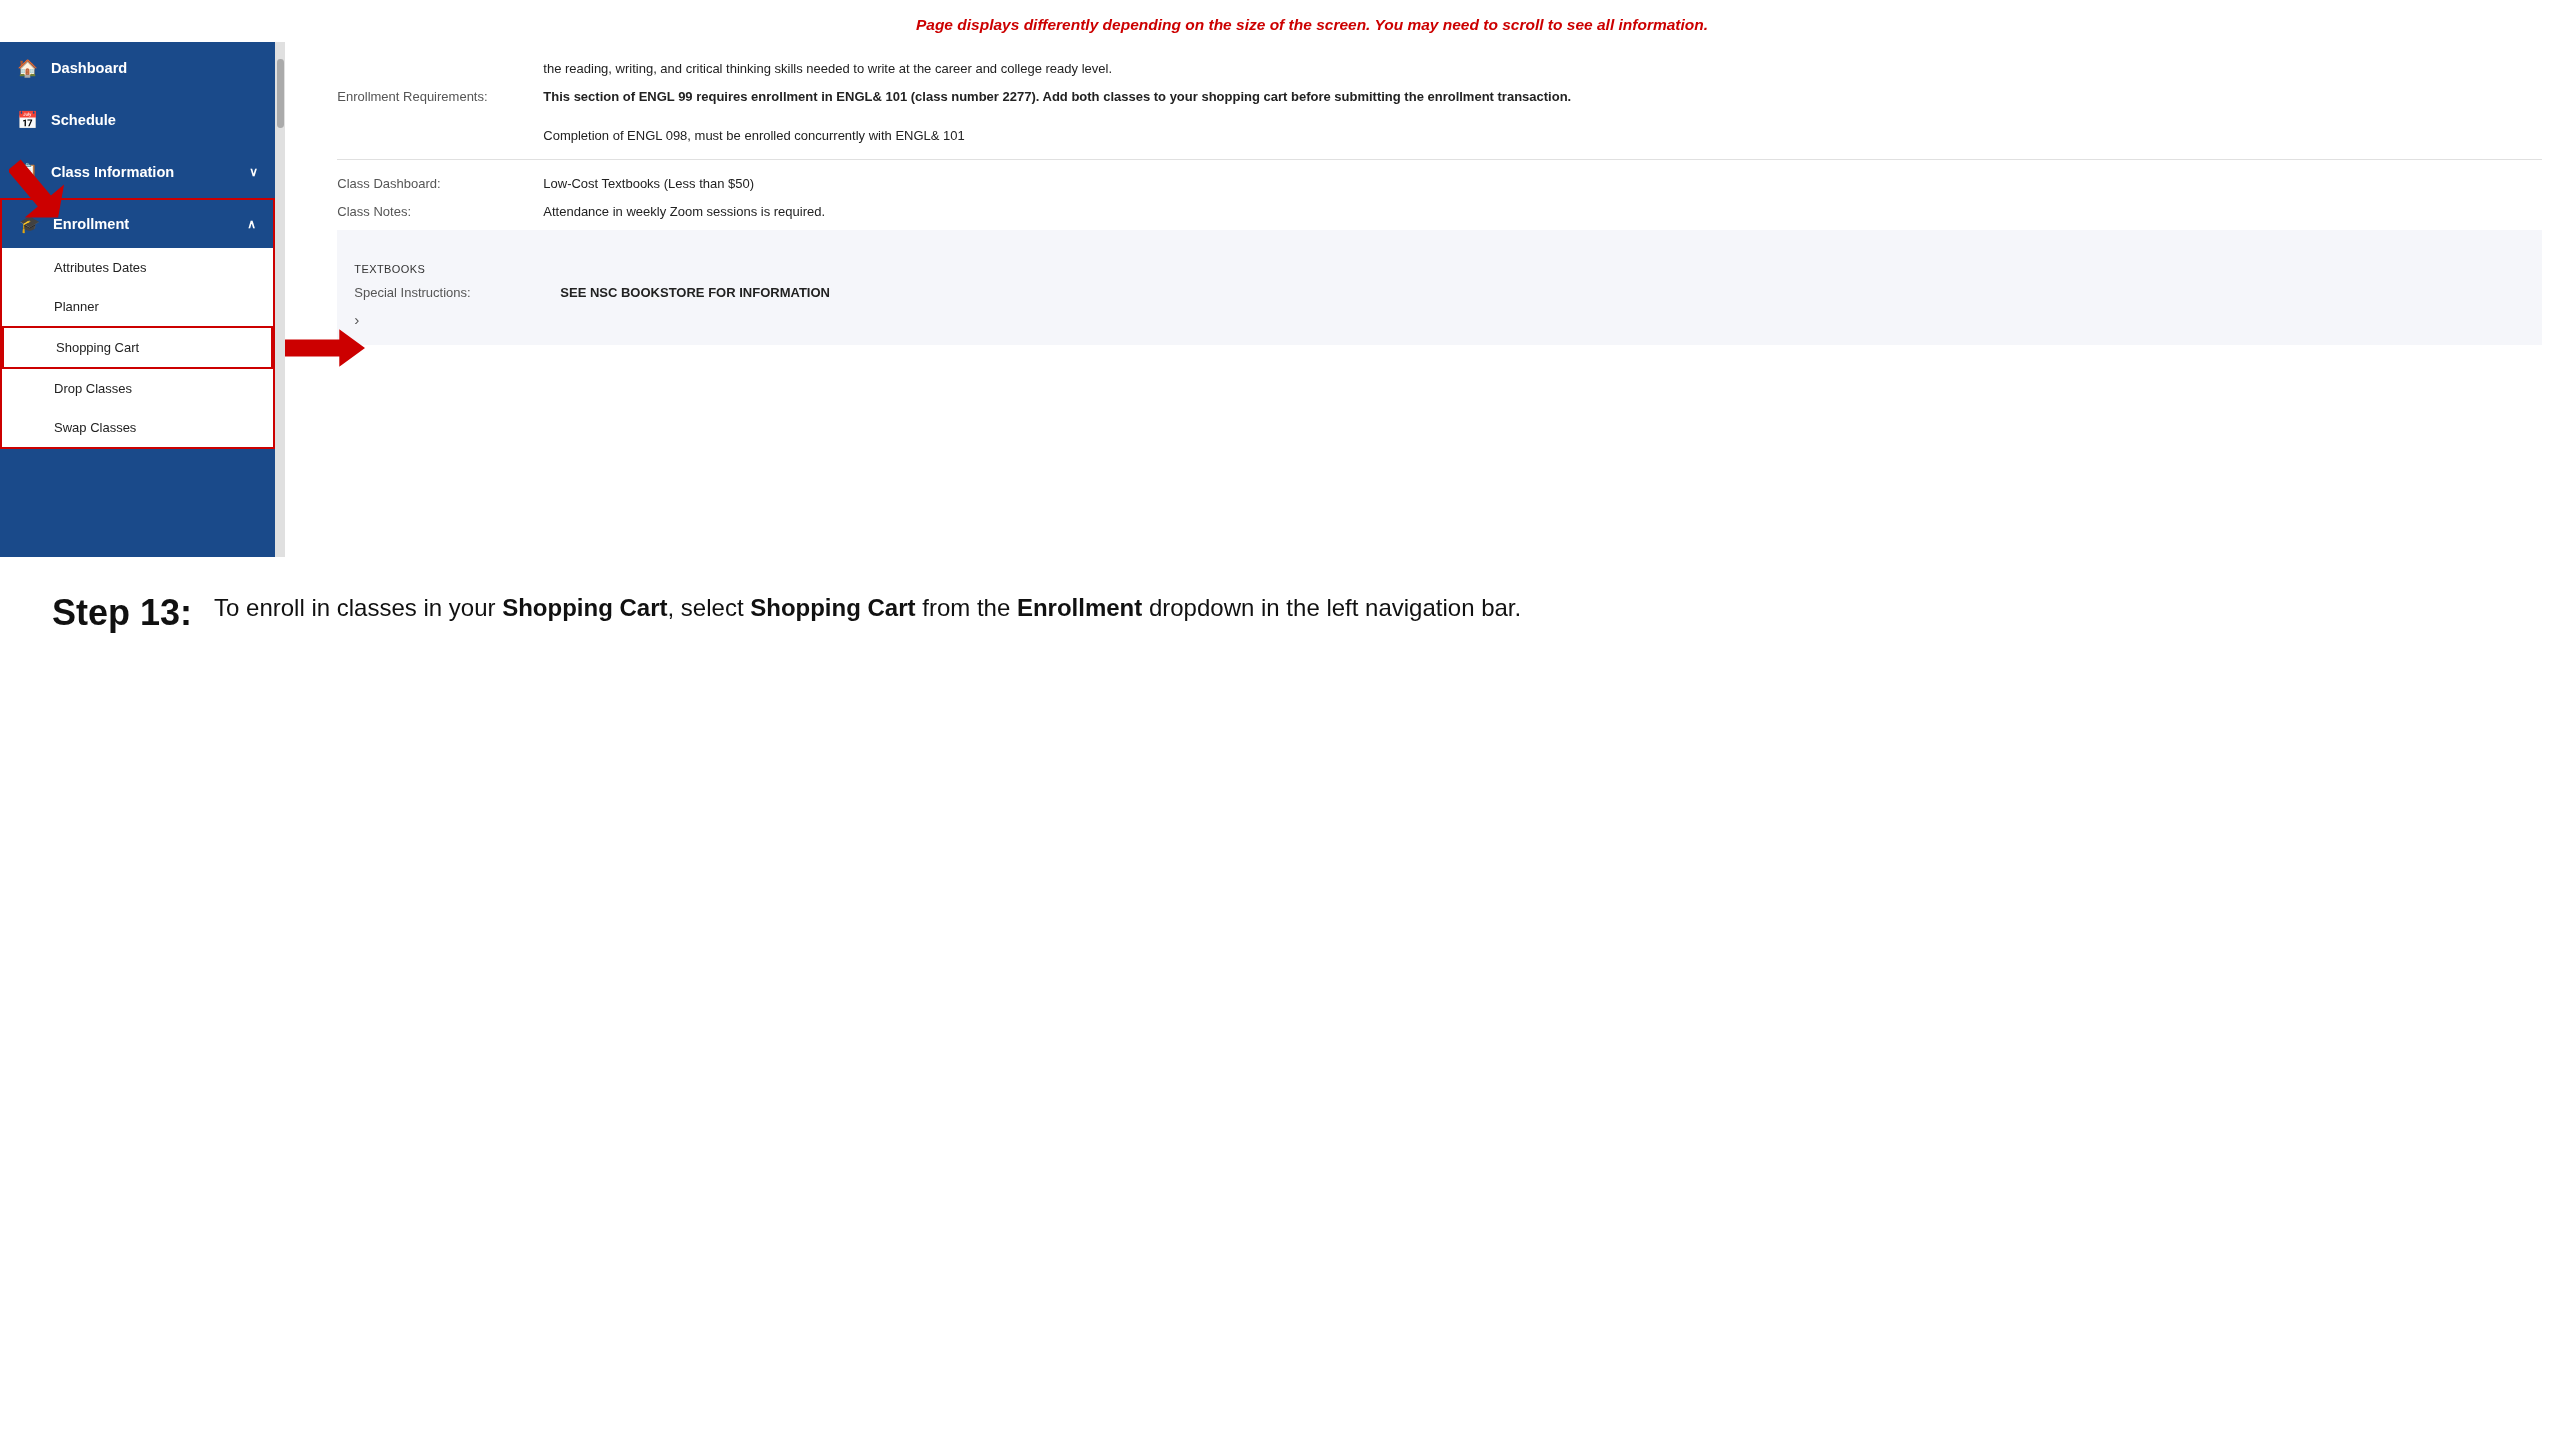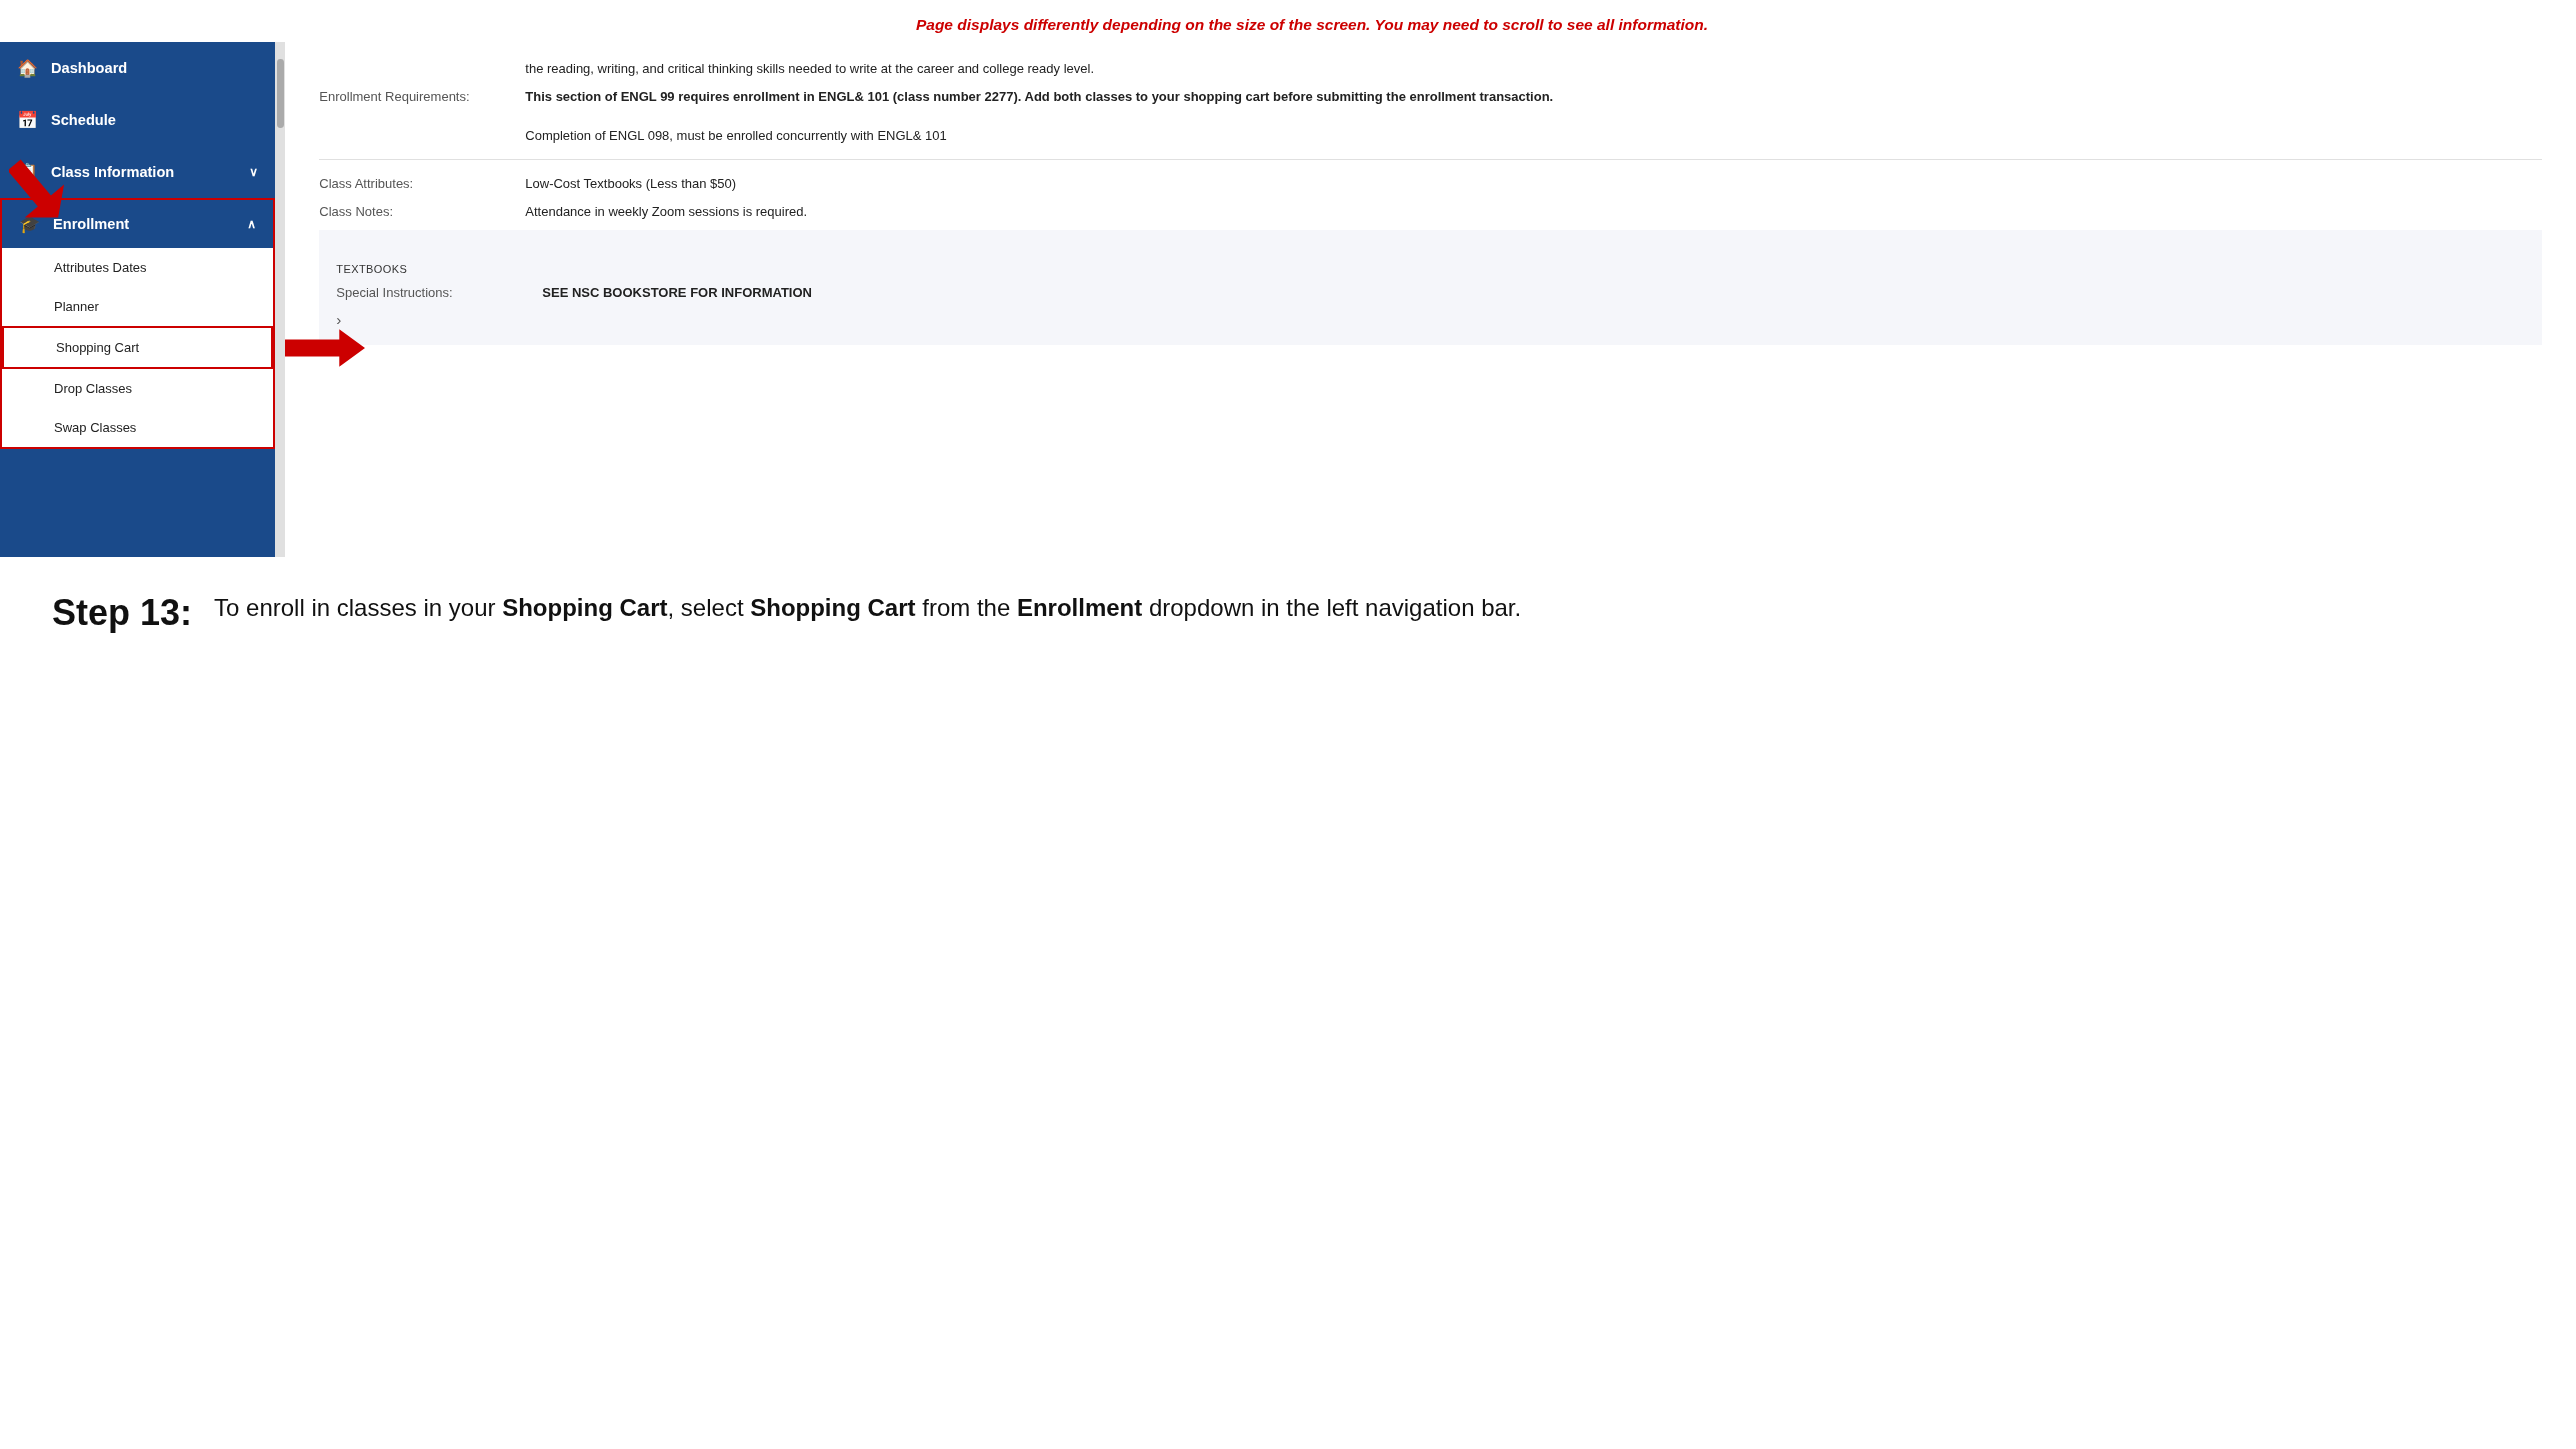--- a/index.html
+++ b/index.html
@@ -141,21 +141,21 @@
       height: 69px;
       background: #aaa;
       border-radius: 3.4px;
       margin: 0 auto;
       margin-top: 17px;
     }
 
     
     .content-area {
       flex: 1;
-      padding: 17px 34px 26px 34px;
+      padding: 17px 34px 26px 52px;
       background: #fff;
     }
 
     .info-row {
       display: flex;
       margin-bottom: 8.6px;
       line-height: 1.5;
     }
 
     .info-label {
@@ -318,21 +318,21 @@
       <div class="info-value">
         <span style="font-weight:bold;">This section of ENGL 99 requires enrollment in ENGL&amp; 101 (class number 2277). Add both classes to your shopping cart before submitting the enrollment transaction.</span>
         <br><br>
         <span>Completion of ENGL 098, must be enrolled concurrently with ENGL&amp; 101</span>
       </div>
     </div>
 
     <hr class="divider">
 
     <div class="info-row">
-      <div class="info-label">Class Attributes:</div>
+      <div class="info-label">Class Dashboard:</div>
       <div class="info-value">Low-Cost Textbooks (Less than $50)</div>
     </div>
 
     <div class="info-row">
       <div class="info-label">Class Notes:</div>
       <div class="info-value">Attendance in weekly Zoom sessions is required.</div>
     </div>
 
     <div class="textbooks-section">
       <div class="section-heading">TEXTBOOKS</div>

